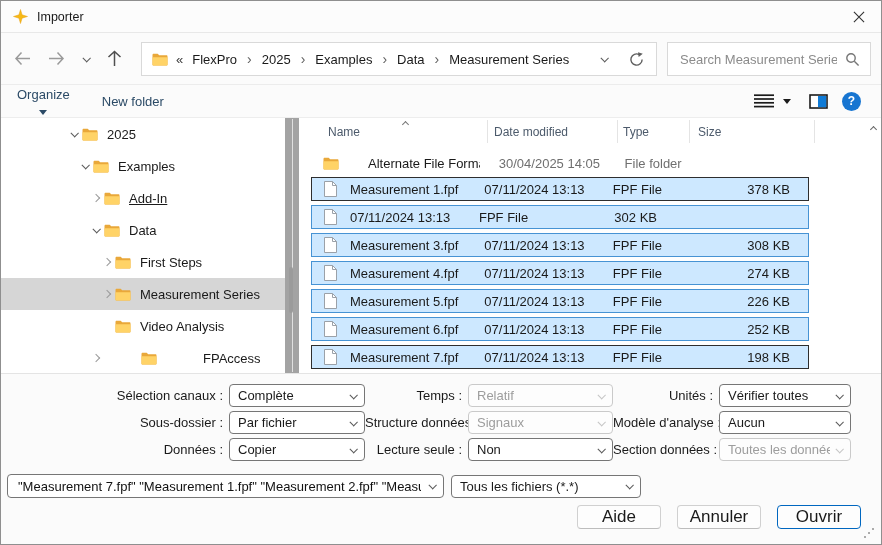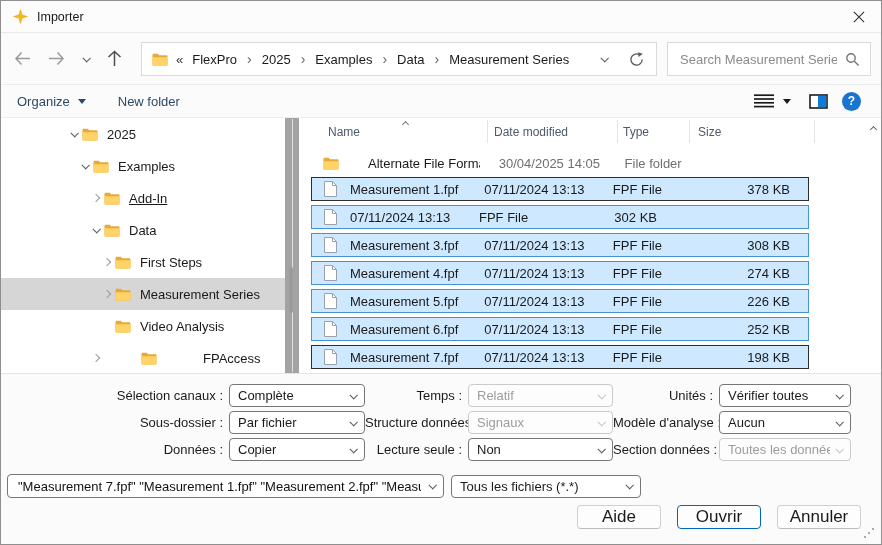--- a/index.html
+++ b/index.html
@@ -28,21 +28,21 @@
   .bc-refresh{margin-left:22px;margin-right:2px;display:flex;}
   .searchbox{position:absolute;left:666px;top:9px;width:204px;height:34px;border:1px solid #d9d9d9;background:#fff;
     display:flex;align-items:center;padding:0 10px;}
   .searchbox input{flex:1;border:none;outline:none;background:transparent;font-family:"Liberation Sans",sans-serif;
     font-size:13px;color:#1a1a1a;min-width:0;}
   .searchbox input::placeholder{color:#8b8b8b;}
   .search-ic{margin-left:6px;display:flex;}
   
   .toolbar{position:absolute;top:84px;left:0;right:0;height:33px;background:#fbfbfb;border-bottom:1px solid #ededed;
     display:flex;align-items:center;}
-  .tb-organize{margin-left:16px;display:flex;align-items:center;gap:8px;color:var(--c-toolbar_text,#2b4a66);}
+  .tb-organize{margin-left:16px;display:flex;align-items:center;gap:8px;color:var(--c-toolbar_text,#2b4a66);flex-direction:column;}
   .tri{width:0;height:0;border-left:4px solid transparent;border-right:4px solid transparent;border-top:5px solid var(--c-toolbar_text,#2b4a66);}
   .tb-new{margin-left:32px;color:var(--c-toolbar_text,#2b4a66);}
   .tb-right{margin-left:auto;display:flex;align-items:center;margin-right:20px;}
   .tb-view{display:flex;} .tb-viewcaret{margin-left:9px;border-top-color:#1b1b1b;}
   .tb-pane{margin-left:18px;display:flex;}
   .tb-help{margin-left:14px;width:19px;height:19px;border-radius:50%;background:var(--c-help,#1775d1);
     color:#fff;font-size:12px;font-weight:bold;display:flex;align-items:center;justify-content:center;}
   
   .car{display:inline-block;width:6px;height:6px;border-right:1.4px solid #5b5b5b;border-bottom:1.4px solid #5b5b5b;}
   .car.down{transform:rotate(45deg) translateY(-1px);}
@@ -517,20 +517,20 @@
       <span class="dd ffilter">
         <span class="dval">Tous les fichiers (*.*)</span>
         <span class="dchev">
             <i class="car down"></i>
           </span>
       </span>
     </div>
 
     <div class="btns">
       <span class="btn">Aide</span>
+      <span class="btn">Annuler</span>
       <span class="btn primary">Ouvrir</span>
-      <span class="btn">Annuler</span>
     </div>
 
     <i class="grip"></i>
   </div>
 
 </div>
 
 </body></html>

